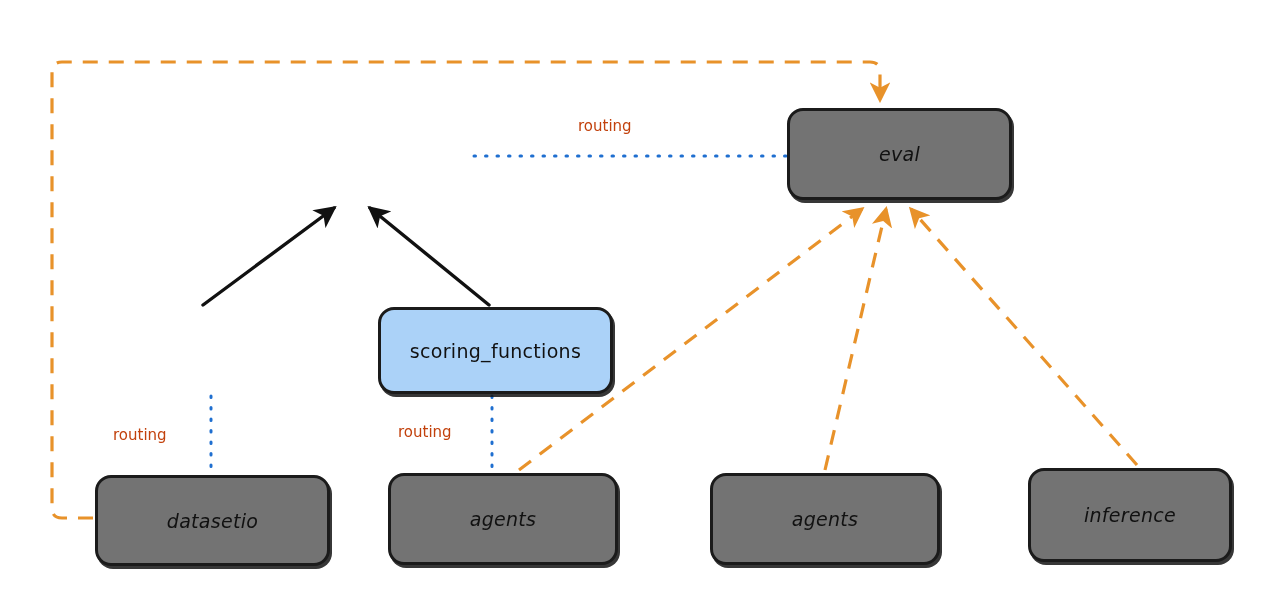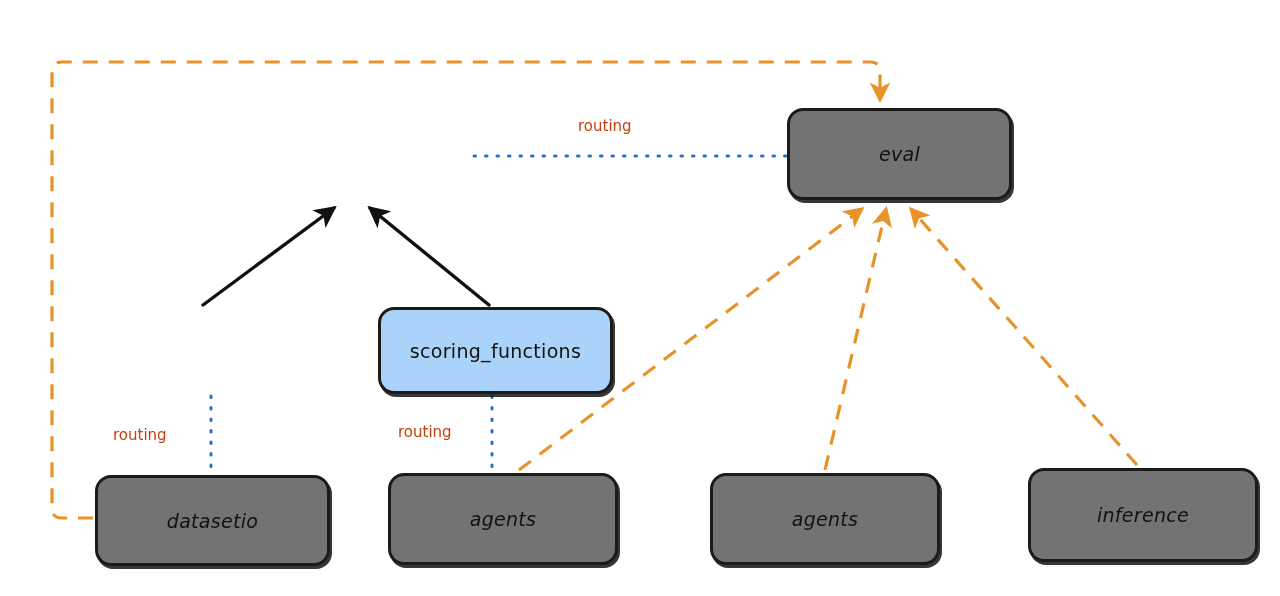--- a/index.html
+++ b/index.html
@@ -99,21 +99,21 @@
   </div>
 
   <div class="node green" style="left:388px; top:473px; width:230px; height:92px;">
     <span class="node-label">agents</span>
   </div>
 
   <div class="node green" style="left:710px; top:473px; width:230px; height:92px;">
     <span class="node-label">agents</span>
   </div>
 
-  <div class="node green" style="left:1028px; top:468px; width:230px; height:94px;">
+  <div class="node green" style="left:1028px; top:468px; width:204px; height:94px;">
     <span class="node-label">inference</span>
   </div>
 
   <div class="edge-label" style="left:578px; top:117px;">routing</div>
 
   <div class="edge-label" style="left:113px; top:426px;">routing</div>
 
   <div class="edge-label" style="left:398px; top:423px;">routing</div>
 
 </div>

